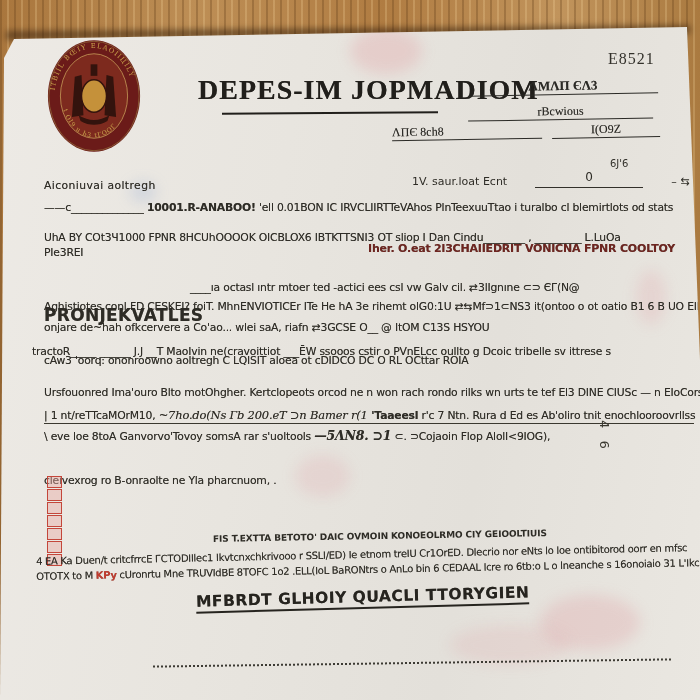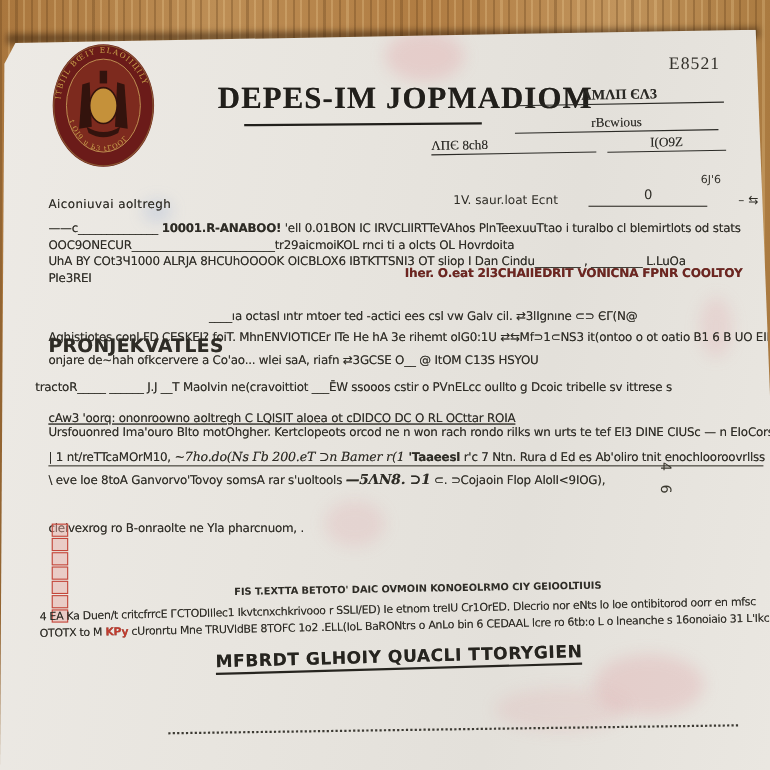--- a/index.html
+++ b/index.html
@@ -27,21 +27,21 @@
   .doc-title{position:absolute;left:198px;top:74px;font-family:"Liberation Serif",serif;
       font-weight:bold;font-size:28px;letter-spacing:1px;color:#211f1b;white-space:nowrap;
       text-shadow:0 0 0.6px rgba(20,18,14,0.7);}
   .title-underline{position:absolute;left:222px;top:112px;width:216px;height:2px;
       background:#211f1b;transform:rotate(-0.4deg);}
   .fieldline{position:absolute;border-bottom:1.5px solid #2b2a26;text-align:center;
       font-family:"Liberation Serif",serif;font-size:13px;color:#2b2a26;
       text-shadow:0 0 0.5px rgba(40,38,30,0.5);}
   .serial{position:absolute;left:608px;top:50px;font-family:"Liberation Serif",serif;
       font-size:16px;letter-spacing:1px;color:#33312b;}
-  .smallcode{position:absolute;left:610px;top:158px;font-size:10px;color:#33312b;margin-left:27px;}
+  .smallcode{position:absolute;left:610px;top:158px;font-size:10px;color:#33312b;}
   .row1{position:absolute;left:412px;top:173px;display:flex;align-items:flex-end;font-size:11px;color:#2e2c26;white-space:nowrap;gap:28px;}
   .row1 .blank{display:inline-block;width:108px;border-bottom:1.5px solid #32302a;text-align:center;}
   .row1 .blank span{position:relative;top:-3px;font-size:12px;}
   .uline{border-bottom:1.5px solid #3a382f;padding-bottom:1px;}
   .chkcol{position:absolute;left:47px;top:476px;display:flex;flex-direction:column;gap:1px;}
   .chk{width:13px;height:10px;border:1.5px solid #c4463a;background:rgba(233,170,165,0.45);}
   .dotline{position:absolute;left:153px;top:662px;width:518px;border-top:2px dotted #3c3a33;transform:rotate(-0.8deg);}
   .rot90{position:absolute;left:612px;top:420px;font-size:13px;letter-spacing:4px;color:#3a382f;
       transform:rotate(90deg);transform-origin:left top;}
   .bottom-title{position:absolute;left:196px;top:588px;font-size:15.5px;font-weight:bold;
@@ -100,31 +100,30 @@
 
   <div class="row1">
     <span>1V. saur.loat  Ecnt</span>
     <span class="blank"><span>0</span></span>
     <span>– ⇆  1 Surtius</span>
   </div>
 
   <div class="ln" style="left:44px;top:201px;">
     <span>——c______________ </span><span class="bold">10001.R-ANABOO!</span><span> 'ell 0.01BON IC IRVCLIIRTTeVAhos PlnTeexuuTtao i turalbo cl blemirtlots od stats</span>
   </div>
-  <div class="ln" style="left:44px;top:216px;">OOC9ONECUR_________________________tr29aicmoiKOL rnci ti a olcts OL Hovrdoita</div>
-  <div class="ln" style="left:44px;top:231px;">UhA BY COt3Ч1000 ALRJA 8HCUhOOOOK OICBLOX6 IBTKTTSNI3 OT sliop I Dan Cindu________ , _________ L.LuOa</div>
+  <div class="ln" style="left:44px;top:231px;">UhA BY COt3Ч1000 FPNR 8HCUhOOOOK OICBLOX6 IBTKTTSNI3 OT sliop I Dan Cindu________ , _________ L.LuOa</div>
   <div class="ln" style="left:44px;top:246px;">PIe3REI</div>
   <div class="ln bold maroon" style="left:368px;top:242px;font-size:11px;">Iher.  O.eat 2l3CHAIIEDRIT VONICNA FPNR COOLTOY</div>
 
   <div class="ln bold" style="left:44px;top:276px;font-size:17px;letter-spacing:0.3px;margin-top:29px;">PRONJEKVATLES</div>
   <div class="ln" style="left:190px;top:281px;">____ıa  octasl ıntr mtoer ted  -actici ees csl vw Galv cil. ⇄3lIgnıne  ⊂⊃ ЄΓ(N@</div>
   <div class="ln" style="left:44px;top:300px;">Aghistiotes conl FD CESKEI? foiT. MhnENVIOTICEr ITe He hA 3e rihemt olG0:1U ⇄⇆Mf⊃1⊂NS3 it(ontoo o ot oatio B1 6 B UO EIDS</div>
   <div class="ln" style="left:44px;top:321px;">onjare de~hah ofkcervere a Co'ao... wlei saA, riafn ⇄3GCSE  O__ @ ItOM C13S HSYOU</div>
   <div class="ln" style="left:32px;top:345px;">tractoR_____  ______ J.J __T MaoIvin ne(cravoittiot    ___ĒW ssooos  cstir o PVnELcc oullto g Dcoic tribelle sv ittrese s</div>
-  <div class="ln" style="left:44px;top:374px;text-decoration:underline;">cAw3 'oorq: ononroowno aoltregh C LQISIT aloea ot cDIDCO DC O RL OCttar ROIA</div>
+  <div class="ln" style="left:44px;top:354px;">cAw3 'oorq: ononroowno aoltregh C LQISIT aloea ot cDIDCO DC O RL OCttar ROIA</div>
   <div class="ln" style="left:44px;top:386px;">Ursfouonred Ima'ouro Blto motOhgher. Kertclopeots orcod ne n won rach rondo rilks wn urts te tef El3 DINE CIUSc — n EIoCors</div>
 
   <div class="ln uline" style="left:44px;top:408px;width:650px;">
     <span>| 1 nt/reTTcaMOrM10, </span><span class="script" style="font-size:11.5px;">~7ho.do(Ns Гb 200.eТ ⊃n Bamer r(1</span><span class="bold"> 'Taaeesl</span><span> r'c 7 Ntn. Rura d Ed es Ab'oliro tnit enochlooroovrllss</span>
   </div>
   <div class="ln" style="left:44px;top:428px;">
     <span>\ eve loe 8toA  Ganvorvo'Tovoy somsA rar s'uoltools </span><span class="script bold" style="font-size:12.5px;">—5ΛN8. ⊃1</span><span>  ⊂. ⊃Cojaoin Flop AlolI&lt;9IOG),</span>
   </div>
   <div class="ln" style="left:44px;top:446px;margin-top:28px;">cleivexrog ro B-onraolte ne Yla pharcnuom, .</div>
   <div class="rot90">4 6</div>

